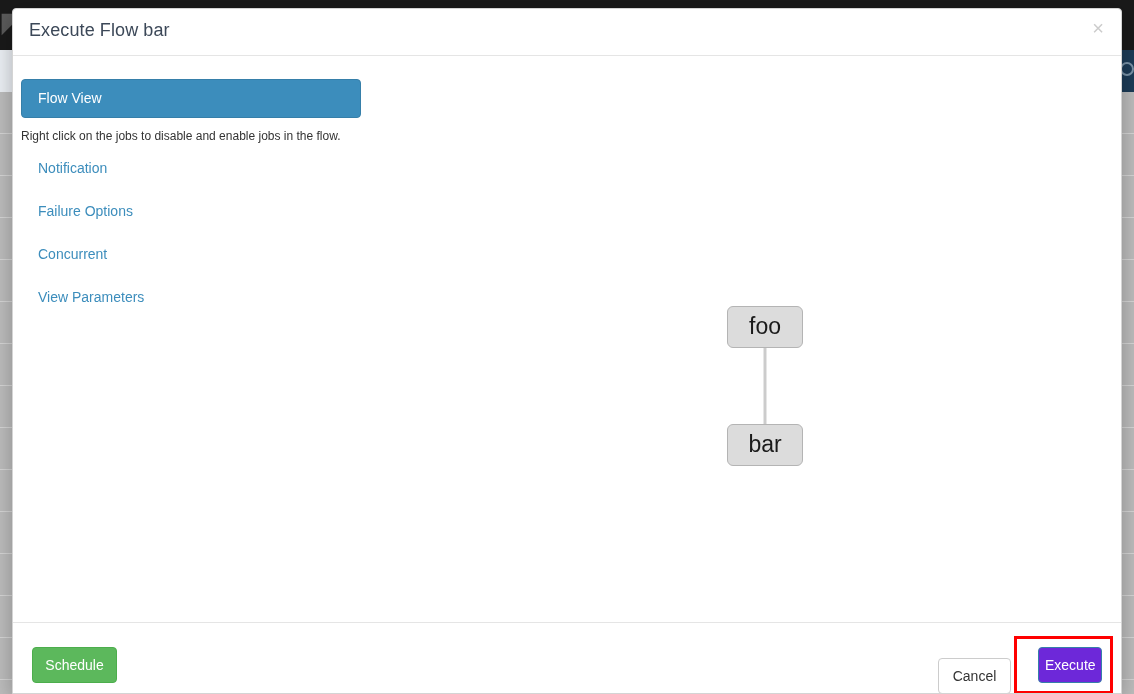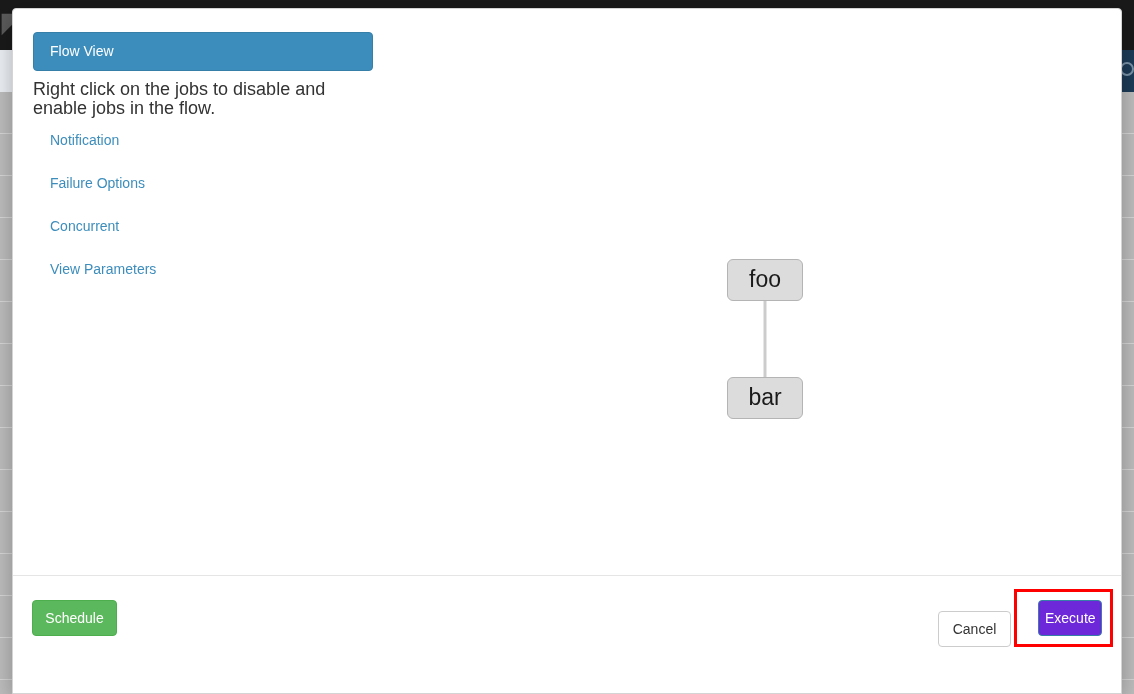--- a/index.html
+++ b/index.html
@@ -136,42 +136,42 @@
   
   .modal-body {
     position: relative;
     height: 566px;
     box-sizing: border-box;
   }
 
   
   .side-panel {
     position: absolute;
-    left: 20px;
+    left: 8px;
     top: 23px;
     width: 340px;
   }
   .panel-heading {
     background: #3c8dbc;
     border: 1px solid #367fa9;
     border-radius: 4px;
     height: 39px;
     box-sizing: border-box;
     position: relative;
   }
   .panel-heading-text {
     position: absolute;
     left: 16px;
     top: 10px;
     color: #ffffff;
     font-size: 14px;
   }
   .panel-desc {
     margin-top: 9px;
-    font-size: 18px;
+    font-size: 12px;
     line-height: 19px;
     color: #333;
     width: 322px;
   }
   .panel-links {
     margin-top: 14px;
   }
   .panel-link {
     display: block;
     margin-left: 17px;
@@ -294,20 +294,24 @@
       <div class="bg-row"></div>
       <div class="bg-row"></div>
       <div class="bg-row"></div>
       <div class="bg-row"></div>
       <div class="bg-row"></div>
     </div>
 </div>
 
 <div id="modal">
 
+  <div class="modal-header">
+    <div class="modal-title">Execute Flow bar</div>
+    <button class="modal-close">×</button>
+  </div>
 
   <div class="modal-body">
 
     <div class="side-panel">
       <div class="panel-heading">
         <span class="panel-heading-text">Flow View</span>
       </div>
       <div class="panel-desc">Right click on the jobs to disable and enable jobs in the flow.</div>
       <div class="panel-links" id="panel-links">
           <a class="panel-link">Notification</a>

